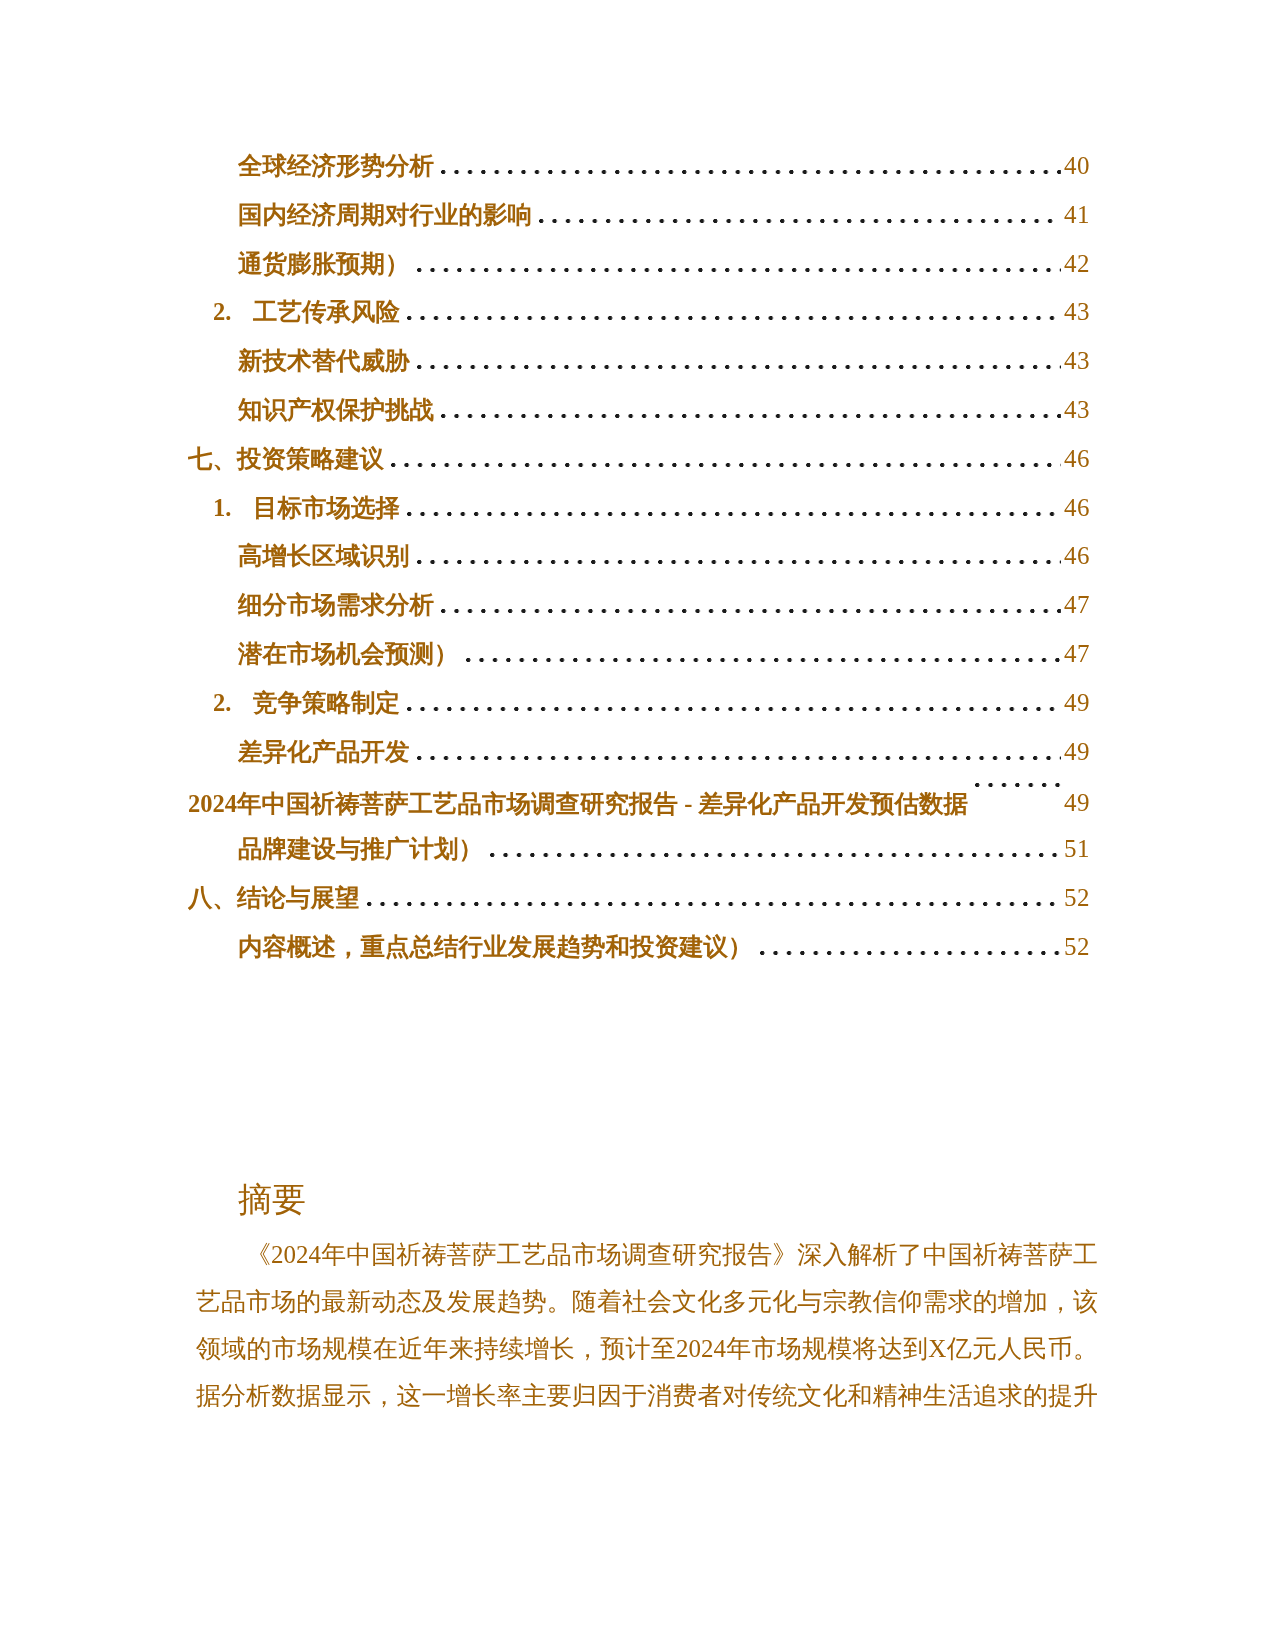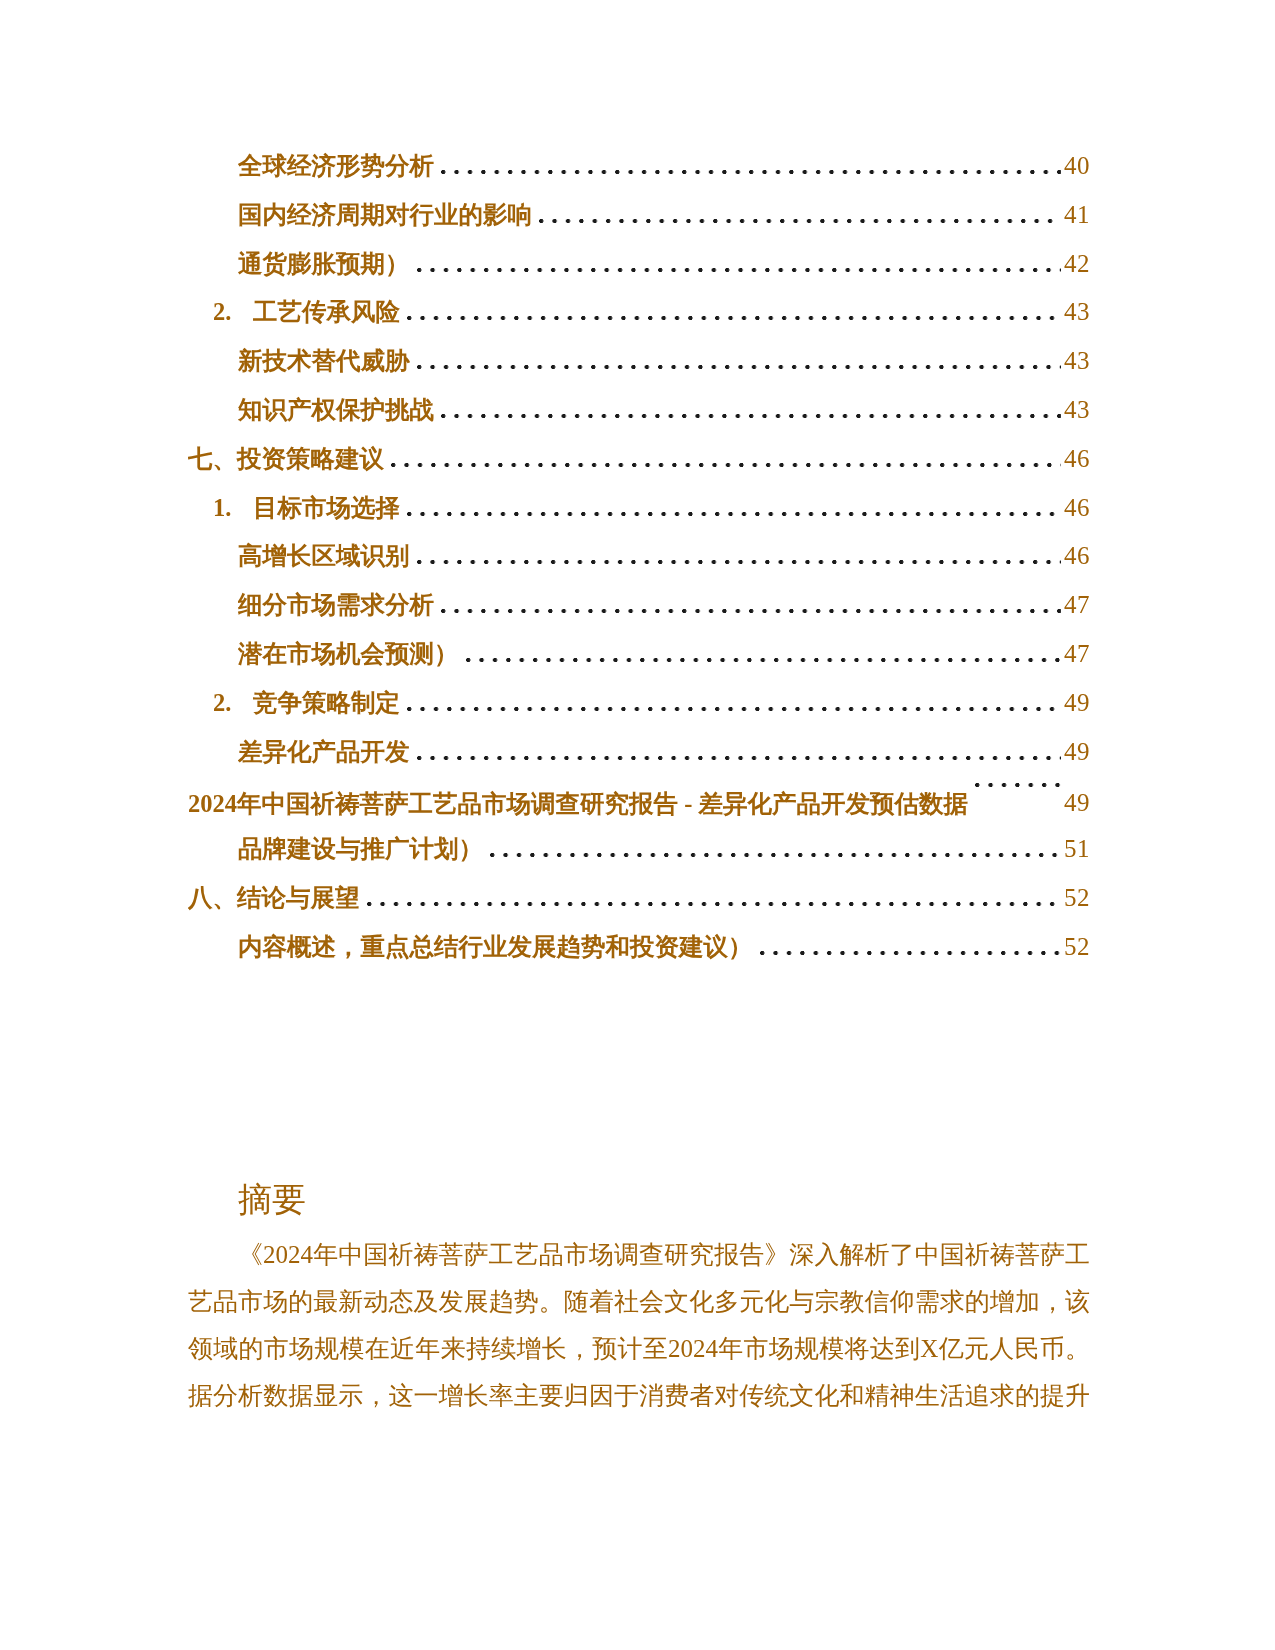--- a/index.html
+++ b/index.html
@@ -68,21 +68,21 @@
     line-height:47px;
     margin:0 0 8px 0;
   }
   .abstract-paragraph{
     font-size:25px;
     font-weight:400;
     line-height:47px;
     text-align:justify;
     text-align-last:justify;
     text-indent:2em;
-    margin:0;
+    margin:8px;
     width:902px;
   }
 </style>
 </head>
 <body>
 
 <div class="page">
   <div class="content">
 
     <div class="toc">

